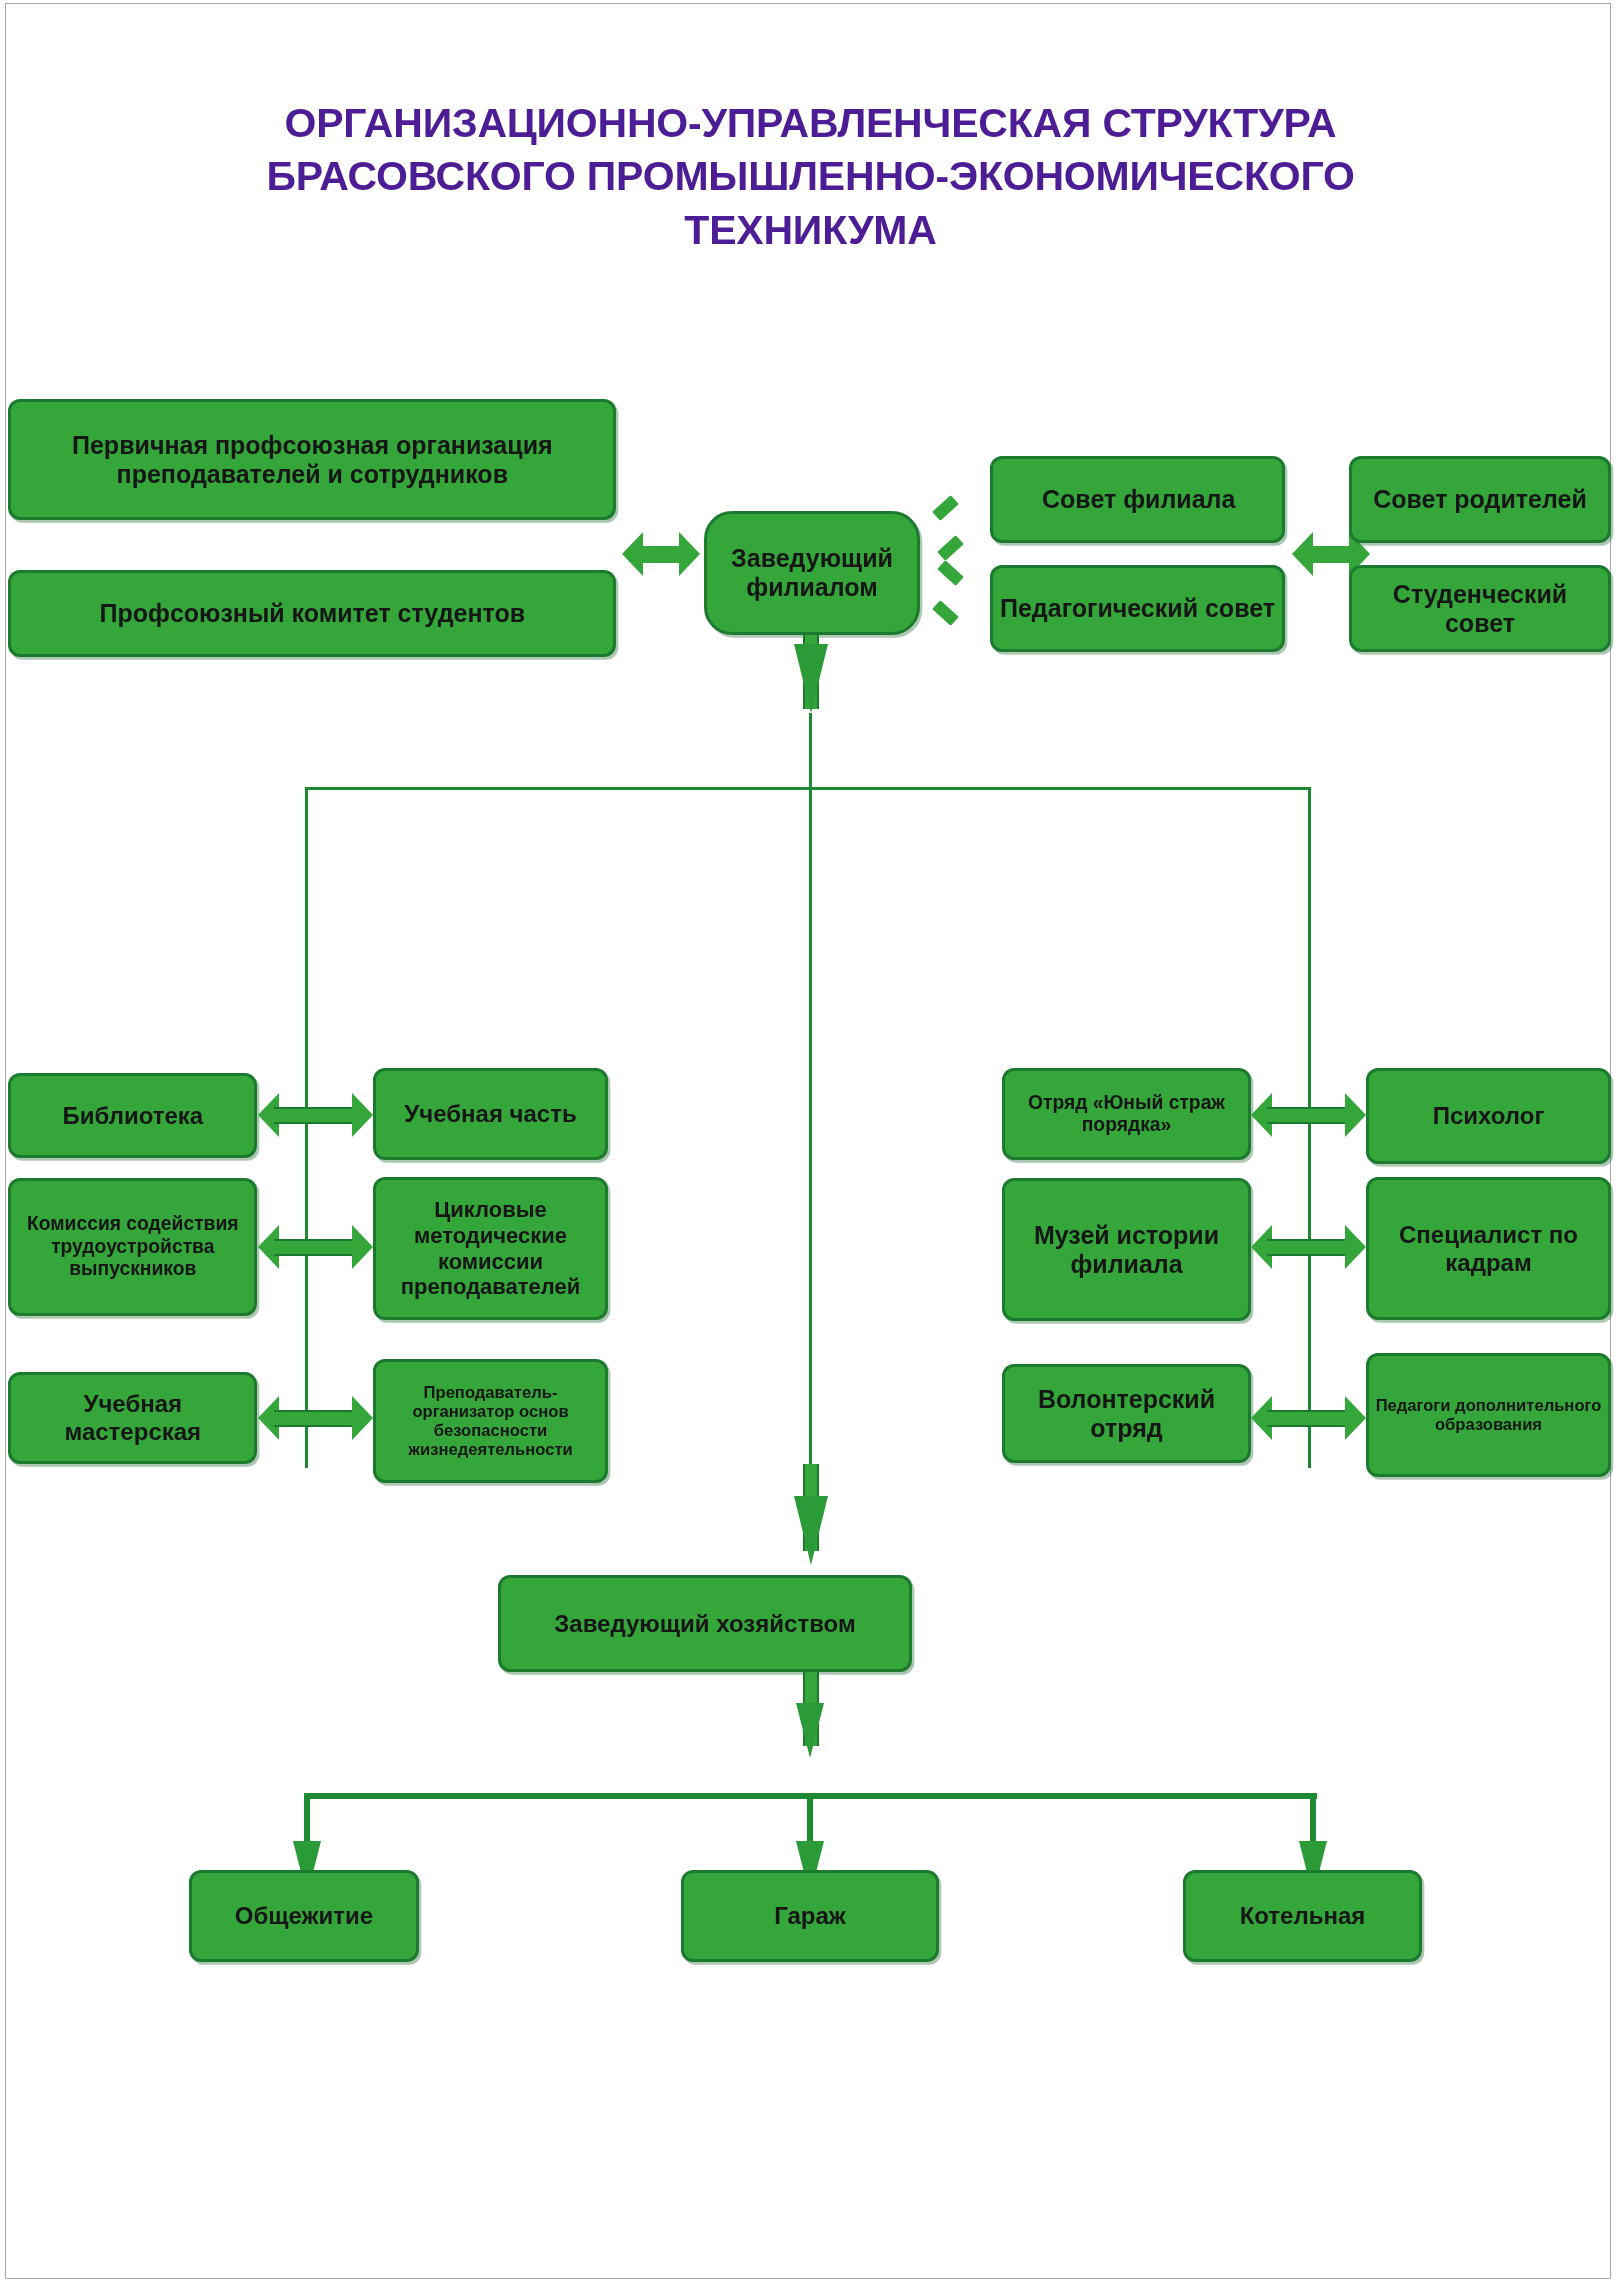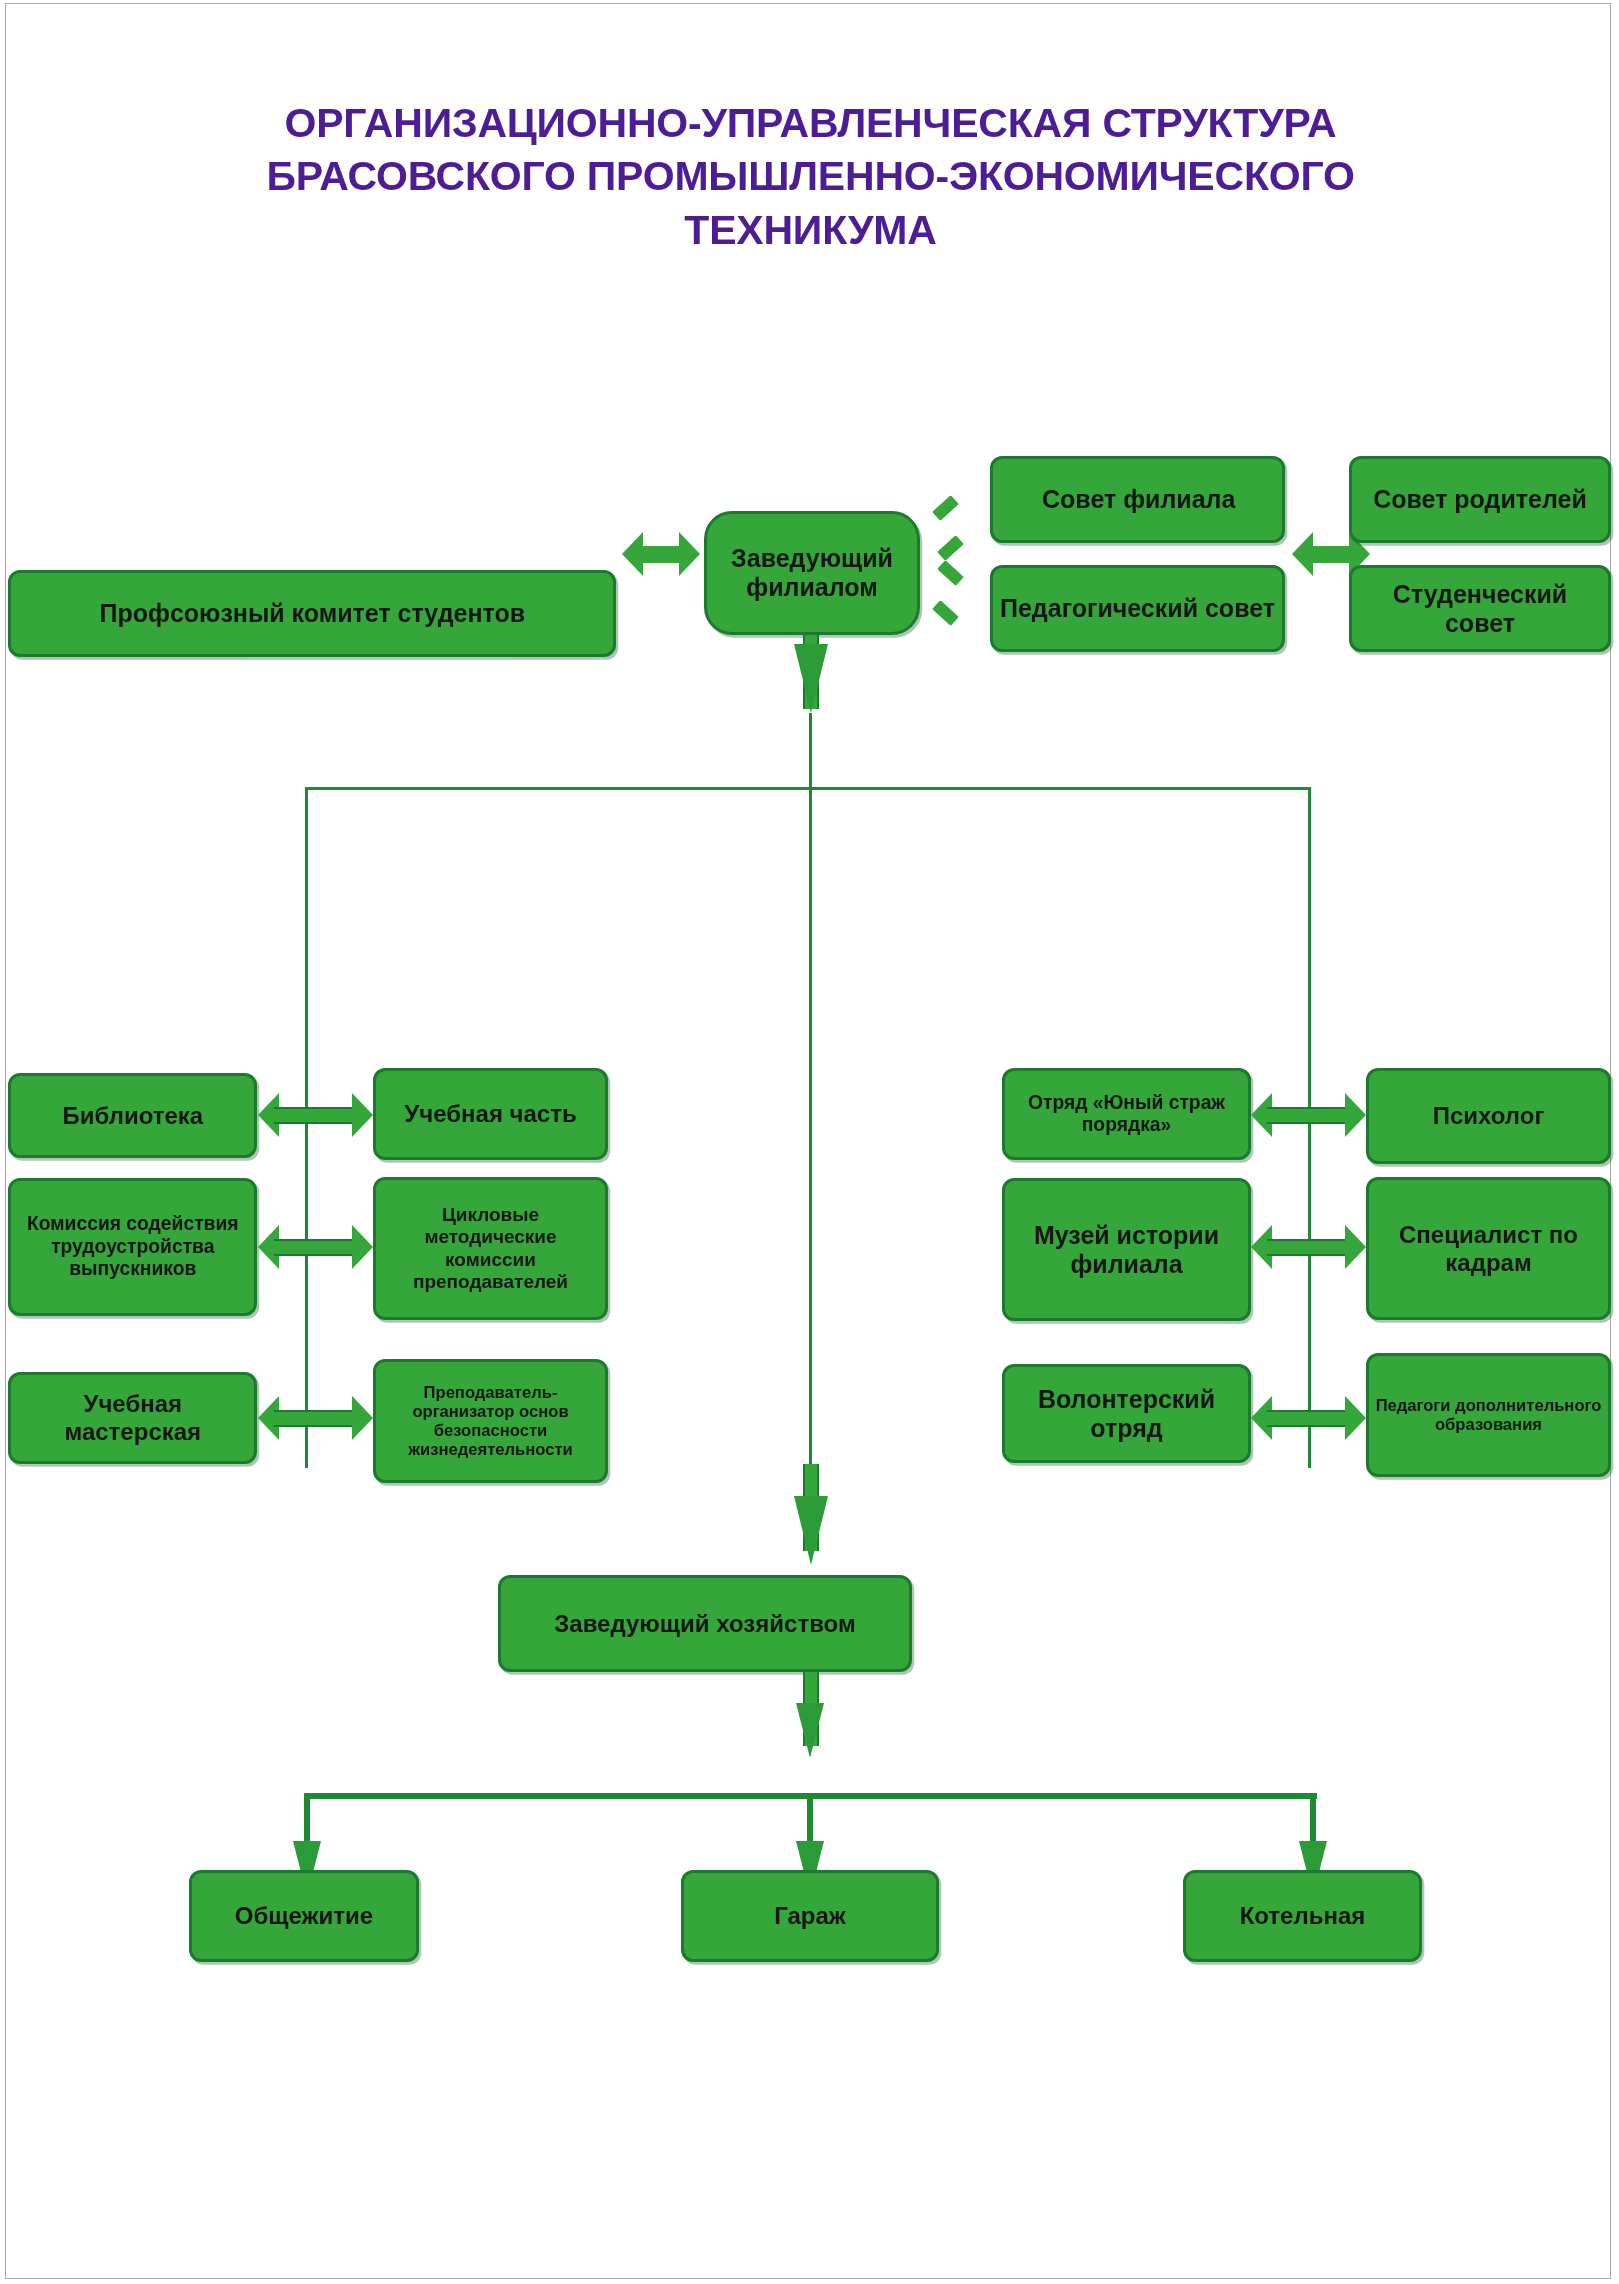--- a/index.html
+++ b/index.html
@@ -53,21 +53,21 @@
     text-align:center;
     line-height:1.16;
     padding:1.8px 4.6px;
     box-shadow:2.3px 2.8px 0 rgba(20,95,40,.35);
   }
   .node span{display:block;width:100%;}
 
   
   .fs-xl{font-size:24px;}
   .fs-lg{font-size:25px;}
-  .fs-md{font-size:19px;align-items:center;}
+  .fs-md{font-size:22px;align-items:center;}
   .fs-sm{font-size:19.3px;}
   .fs-xs{font-size:16.6px;}
 
   
   .lineV{
     position:absolute;
     background:#1f8a34;
     width:2.8px;
   }
   .lineH{
@@ -134,20 +134,23 @@
 <div id="page">
 
   <div id="page-frame"></div>
 
   <div id="title">
     <div>ОРГАНИЗАЦИОННО-УПРАВЛЕНЧЕСКАЯ СТРУКТУРА</div>
     <div>БРАСОВСКОГО ПРОМЫШЛЕННО-ЭКОНОМИЧЕСКОГО</div>
     <div>ТЕХНИКУМА</div>
   </div>
 
+  <div class="node fs-lg" style="left:8.3px;  top:399px;  width:608px; height:121px;">
+    <span>Первичная профсоюзная организация преподавателей и сотрудников</span>
+  </div>
 
   <div class="node fs-lg" style="left:8.3px;  top:570px; width:608px; height:87px;">
     <span>Профсоюзный комитет студентов</span>
   </div>
 
   <div class="darrow flat" style="left:622px; top:532px; width:78px;">
     <div class="tipL"></div>
     <div class="bar"></div>
     <div class="tipR"></div>
   </div>

